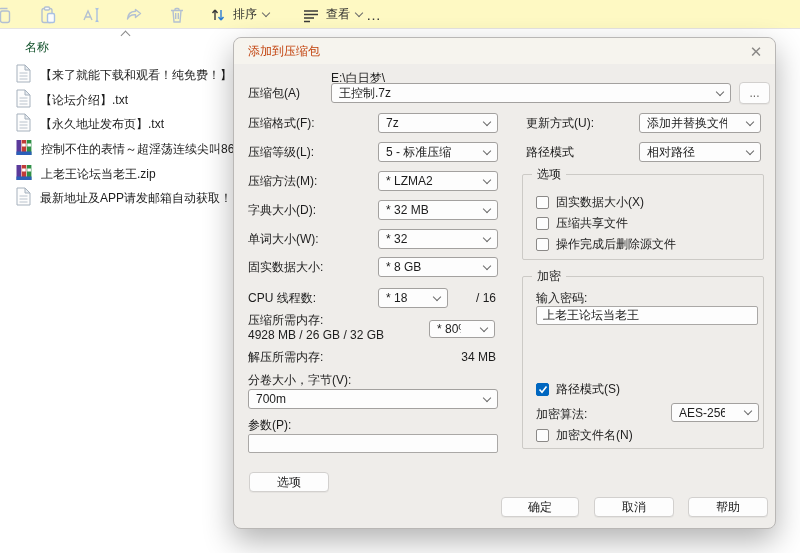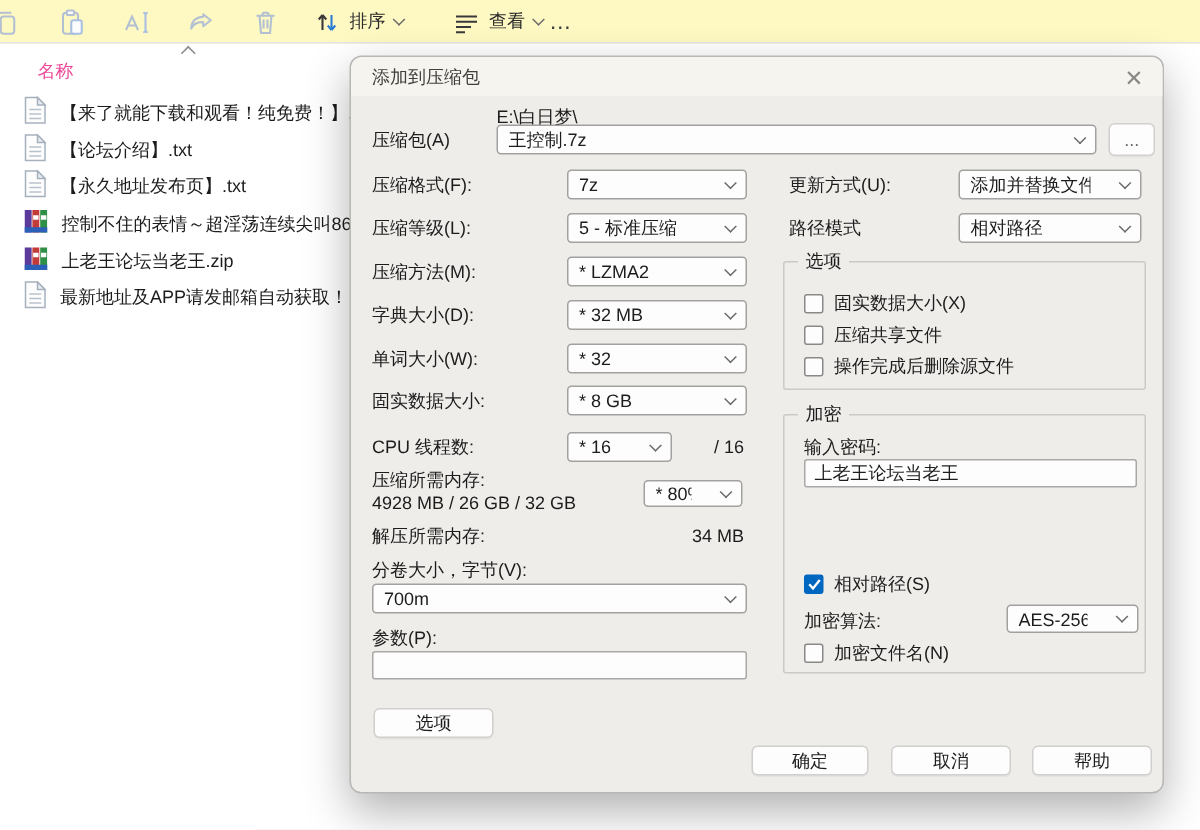--- a/index.html
+++ b/index.html
@@ -10,27 +10,27 @@
 .toolbar{position:absolute;left:0;top:0;width:800px;height:29px;background:#fef9c3;
          border-bottom:1px solid #e6e4e2}
 .tico{position:absolute;top:3px;width:24px;height:24px;display:flex;align-items:center;justify-content:center}
 .tbtn{position:absolute;top:2px;height:25px;display:flex;align-items:center;gap:6px;color:#2b2b2b;
       padding:0 4px;border-radius:4px}
 .cv{width:6px;height:6px;border-right:1.3px solid #6a6a6a;border-bottom:1.3px solid #6a6a6a;
     transform:rotate(45deg);flex:none;margin-top:-3px}
 .cvu{position:absolute;width:7px;height:7px;border-left:1.3px solid #8a8a8a;border-top:1.3px solid #8a8a8a;
      transform:rotate(45deg)}
 
-.colhdr{position:absolute;left:25px;top:39px;color:#ec4899}
+.colhdr{position:absolute;left:25px;top:39px;color:#14532d}
 .frow{position:absolute;left:16px;display:flex;align-items:center;gap:9px;height:22px;white-space:nowrap}
 
 .dlg{position:absolute;left:233px;top:37px;width:543px;height:492px;background:#efedea;
      border:1px solid #b9b7b5;border-radius:8px;box-shadow:0 12px 30px rgba(0,0,0,.30)}
 .dtitle{position:absolute;left:0;top:0;right:0;height:26px;background:#f6f4ee;
-        border-radius:8px 8px 0 0;line-height:26px;padding-left:14px;color:#404040}
+        border-radius:8px 8px 0 0;line-height:26px;padding-left:14px;color:#c2410c}
 .xbtn{position:absolute;right:8px;top:3px;width:22px;height:22px;display:flex;align-items:center;
       justify-content:center;color:#8a8886;font-size:15px}
 .lbl{position:absolute;white-space:nowrap;line-height:14px}
 .combo{position:absolute;height:20px;background:#fdfdfd;border:1px solid #a3a19f;border-radius:3px;
        display:flex;align-items:center;justify-content:space-between;padding:0 7px 0 7px;gap:20px}
 .combo .tx{white-space:nowrap;overflow:hidden}
 .tbox{position:absolute;height:19px;background:#fdfdfd;border:1px solid #aaa8a6;border-radius:2px;
       display:flex;align-items:flex-end;padding:0 6px;white-space:nowrap;overflow:hidden}
 .btn{position:absolute;height:20px;background:#fdfdfd;border:1px solid #d2d0ce;border-radius:4px;
      display:flex;align-items:center;justify-content:center;box-shadow:0 1px 0 rgba(0,0,0,.04)}
@@ -196,21 +196,21 @@
     </div>
 
   <div class="lbl" style="left:14px;top:222px">固实数据大小:</div>
   <div class="combo" style="left:144px;top:219px;width:120px">
     <span class="tx">* 8 GB</span>
       <i class="cv"></i>
     </div>
 
   <div class="lbl" style="left:14px;top:253px">CPU 线程数:</div>
   <div class="combo" style="left:144px;top:250px;width:70px">
-    <span class="tx">* 16</span>
+    <span class="tx">* 18</span>
       <i class="cv"></i>
     </div>
   <div class="lbl" style="left:242px;top:253px">/ 16</div>
 
   <div class="lbl" style="left:14px;top:275px">压缩所需内存:</div>
   <div class="lbl" style="left:14px;top:290px">4928 MB / 26 GB / 32 GB</div>
   <div class="combo" style="left:195px;top:282px;width:66px;height:18px">
     <span class="tx">* 80%</span>
       <i class="cv"></i>
     </div>
@@ -263,21 +263,21 @@
   <div class="lbl" style="left:302px;top:253px">输入密码:</div>
   <div class="tbox" style="left:302px;top:268px;width:222px">
     <span>上老王论坛当老王</span>
     </div>
   <div class="chkrow" style="left:302px;top:343px">
     <span class="cb on">
       <svg width="10" height="9" viewBox="0 0 10 9">
           <path d="M1.5 4.5l2.5 2.8L8.5 1.6" fill="none" stroke="#fff" stroke-width="1.6"></path>
         </svg>
       </span>
-    <span>相对路径(S)</span>
+    <span>路径模式(S)</span>
     </div>
   <div class="lbl" style="left:302px;top:369px">加密算法:</div>
   <div class="combo" style="left:437px;top:365px;width:88px;height:19px">
     <span class="tx">AES-256</span>
       <i class="cv"></i>
     </div>
   <div class="chkrow" style="left:302px;top:389px">
     <span class="cb"></span>
     <span>加密文件名(N)</span>
     </div>

